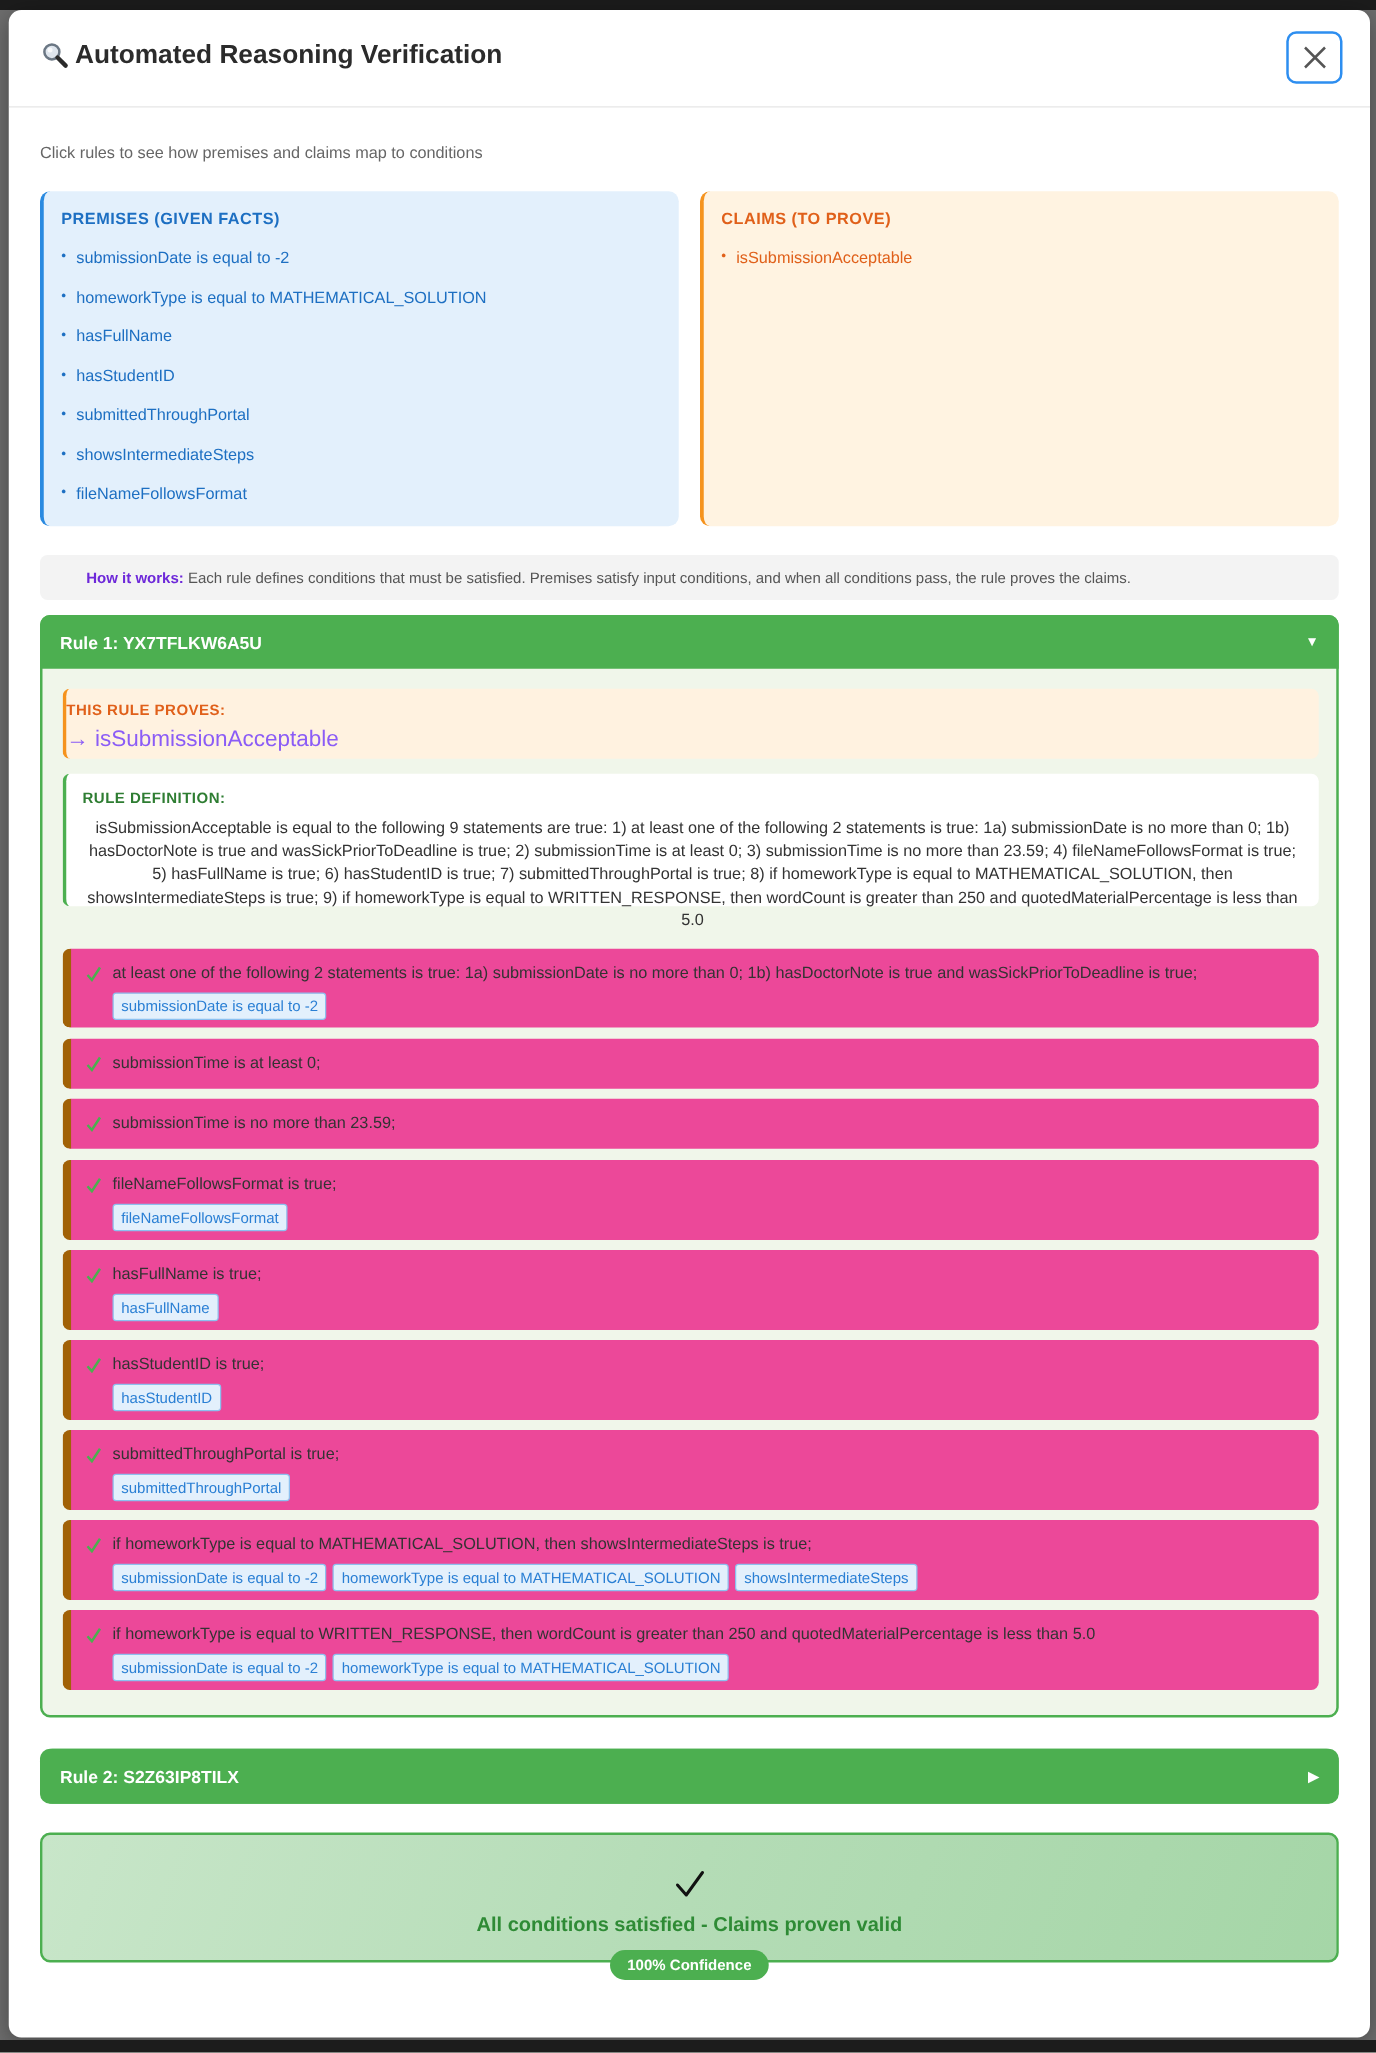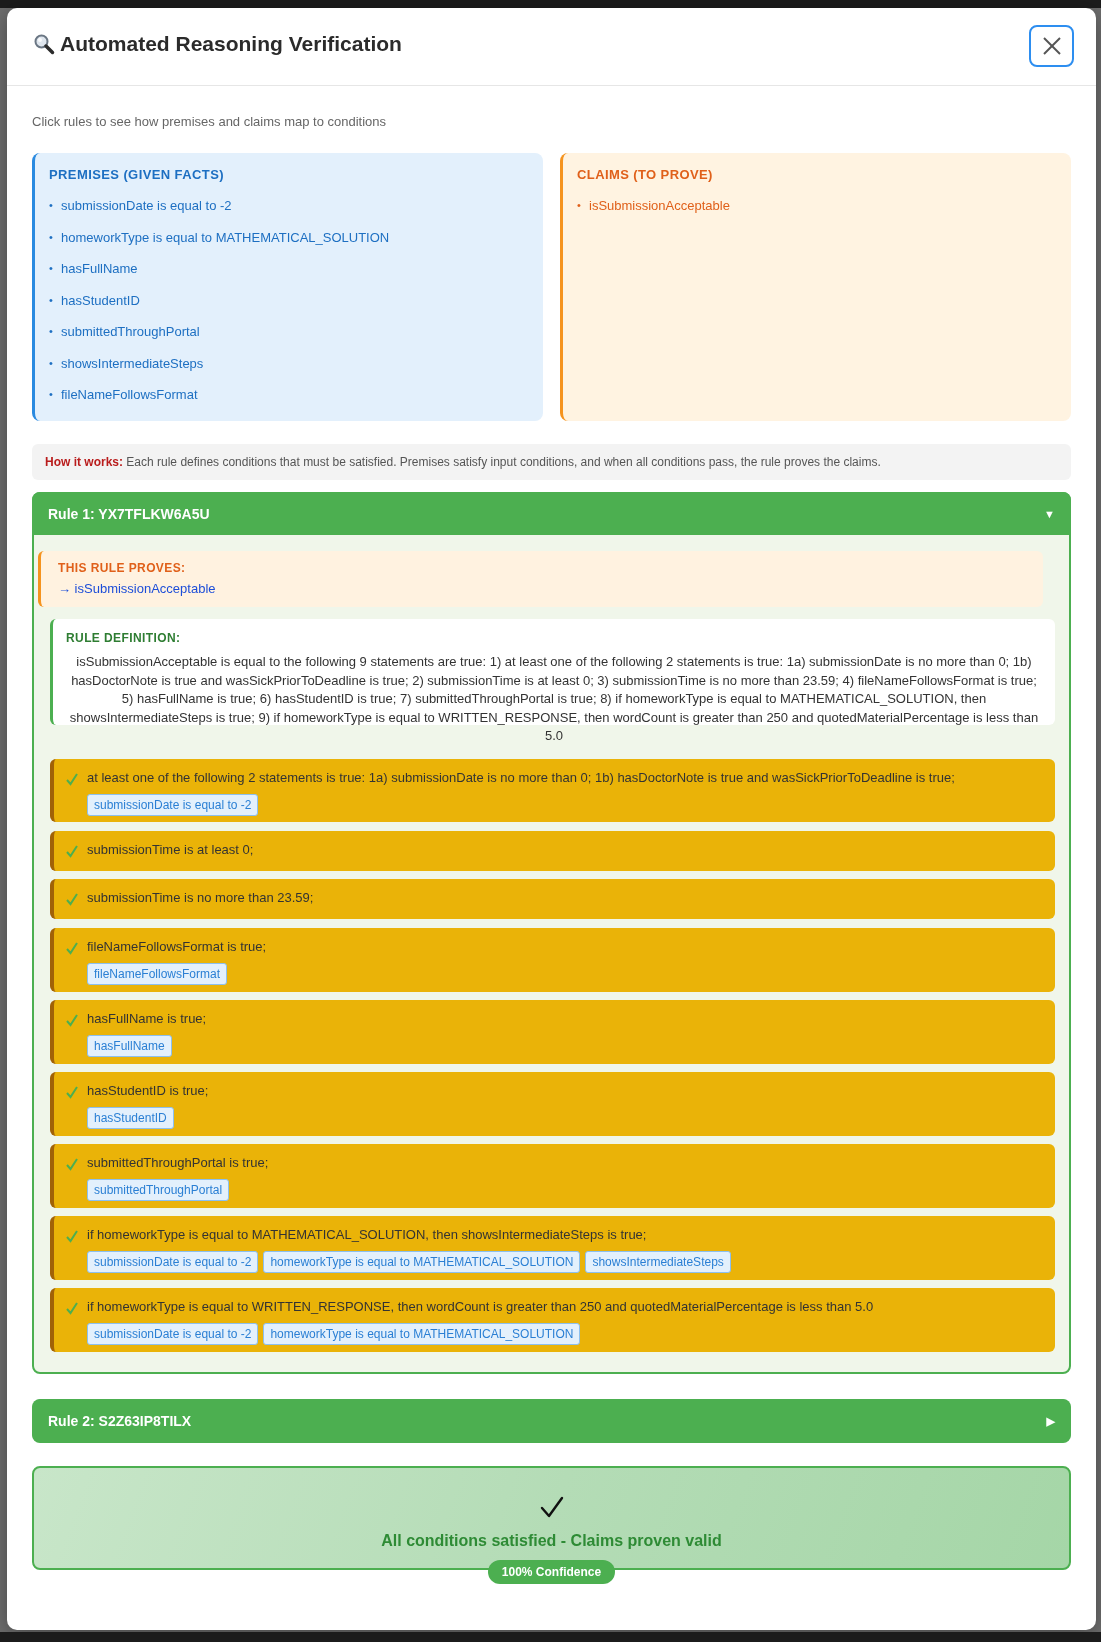--- a/index.html
+++ b/index.html
@@ -46,54 +46,54 @@
   .panel li { font-size: 13px; height: 31.5px; line-height: 31.5px; padding-left: 12px; position: relative; }
   .panel li::before { content: "•"; position: absolute; left: 0; font-size: 11px; }
   .panel-premises li { color: #1d6fc2; }
   .panel-claims li { color: #e0601a; }
 
   .howitworks {
     position: absolute; left: 25px; top: 436px; width: 1039px; height: 36px;
     background: #f3f3f3; border-radius: 6px; padding: 0 13px;
     font-size: 12px; color: #555; line-height: 36px;
   }
-  .howitworks b { color: #b91c1c; }
+  .howitworks b { color: #6d28d9; margin-left: 24px; }
 
   .rule {
     position: absolute; left: 25px; width: 1039px; border-radius: 8px;
   }
   .rule1 { top: 484px; height: 882px; border: 2px solid #4caf50; background: #f0f6ea; }
   .rule-header {
     height: 42px; background: #4caf50; color: #fff; font-size: 14px; font-weight: bold;
     padding: 0 16px; display: flex; align-items: center; justify-content: space-between;
     cursor: pointer;
   }
   .rule1 .rule-header { margin: -2px -2px 0 -2px; border-radius: 8px 8px 0 0; height: 43px; }
   .rule2 { top: 1391px; height: 44px; background: #4caf50; border-radius: 10px; }
   .rule2 .rule-header { height: 44px; border-radius: 8px; }
   .rule-toggle { font-size: 11px; }
 
   .proves-box {
-    position: absolute; left: 4px; top: 57px; width: 1005px; height: 56px;
+    position: absolute; left: 16px; top: 57px; width: 1005px; height: 56px;
     background: #fff2e0; border-left: 3px solid #f5931e; border-radius: 6px;
-    padding: 10px 17px;
+    padding: 10px 0;
   }
   .proves-label { font-size: 12px; font-weight: bold; color: #e0601a; letter-spacing: 0.4px; }
-  .proves-item { font-size: 13px; color: #1d4ed8; margin-top: 6px; }
+  .proves-item { font-size: 18px; color: #8b5cf6; margin-top: 6px; }
 
   .definition-box {
     position: absolute; left: 16px; top: 125px; width: 1005px; height: 106px;
     background: #fff; border-left: 3px solid #4caf50; border-radius: 6px; padding: 12px 13px;
   }
   .definition-label { font-size: 12px; font-weight: bold; color: #2e7d32; letter-spacing: 0.4px; }
   .definition-text { font-size: 13px; color: #333; line-height: 18.5px; margin-top: 8px; text-align: center; }
 
   .cond {
-    position: absolute; left: 16px; width: 1005px; background: #eab308;
-    border-left: 4px solid #a16207; border-radius: 6px; padding: 10px 12px 0 12px;
+    position: absolute; left: 16px; width: 1005px; background: #ec4899;
+    border-left: 7px solid #a16207; border-radius: 6px; padding: 10px 12px 0 12px;
   }
   .cond-row { display: flex; align-items: flex-start; gap: 9px; }
   .check-icon { width: 12px; height: 14px; margin-top: 3px; flex-shrink: 0; }
   .cond-text { font-size: 13px; color: #333; line-height: 18px; }
   .chips { display: flex; gap: 5px; margin-left: 21px; margin-top: 7px; }
   .chip {
     font-size: 12px; color: #2a7fd4; background: #e3f0fc; border: 1px solid #8cc0ef;
     border-radius: 3px; padding: 2px 6px; line-height: 16px; cursor: pointer;
   }
 

